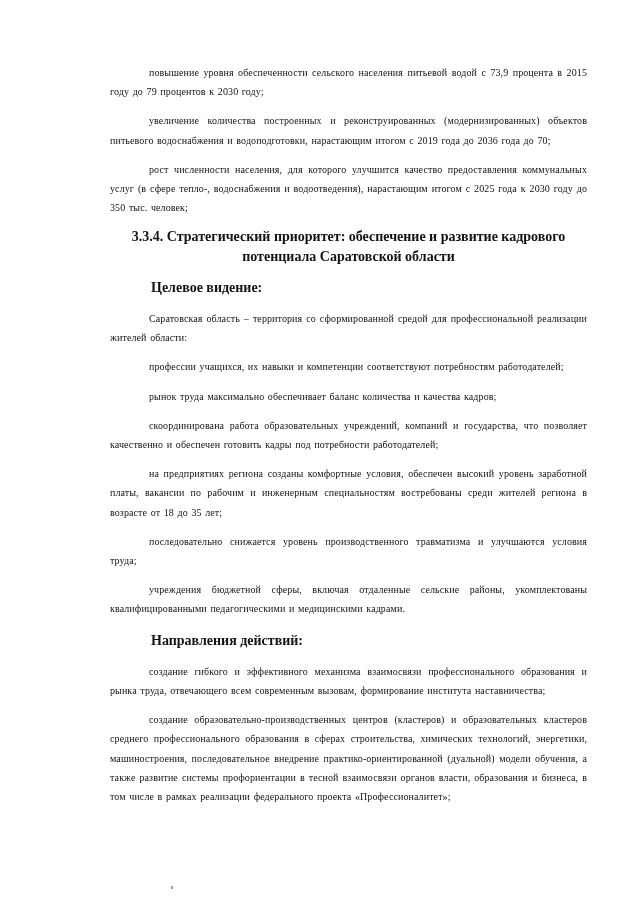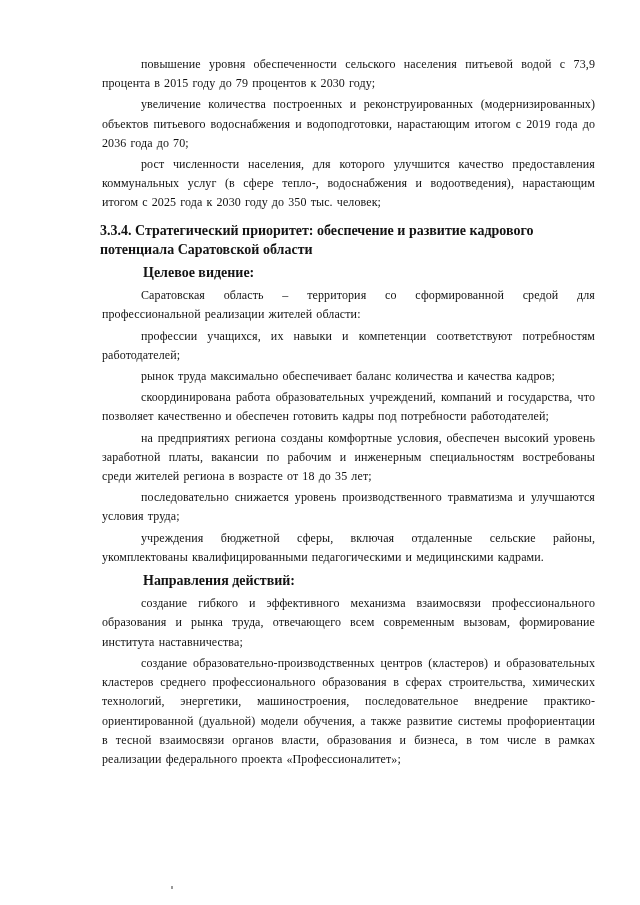--- a/index.html
+++ b/index.html
@@ -27,37 +27,38 @@
     padding-left: 14px;
     box-sizing: border-box;
   }
   .content {
     position: absolute;
     top: 53px;
     left: 100px;
     width: 497px;
   }
   .para {
-    margin: 2px;
-    font-size: 12px;
+    margin: 10px;
+    font-size: 10px;
     line-height: 19.2px;
     text-align: justify;
     text-indent: 39px;
     letter-spacing: 0.1px;
     word-spacing: 1px;
   }
   .section-heading {
     margin: 8px 0 0 0;
     font-size: 14px;
     line-height: 19.2px;
     font-weight: bold;
+    text-align: center;
     text-indent: 0;
   }
   .sub-heading {
-    margin: 4px;
+    margin: 12px;
     font-size: 14px;
     line-height: 19.2px;
     font-weight: bold;
     text-align: left;
     text-indent: 39px;
   }
   .speck {
     position: absolute;
     left: 171px;
     top: 886px;

